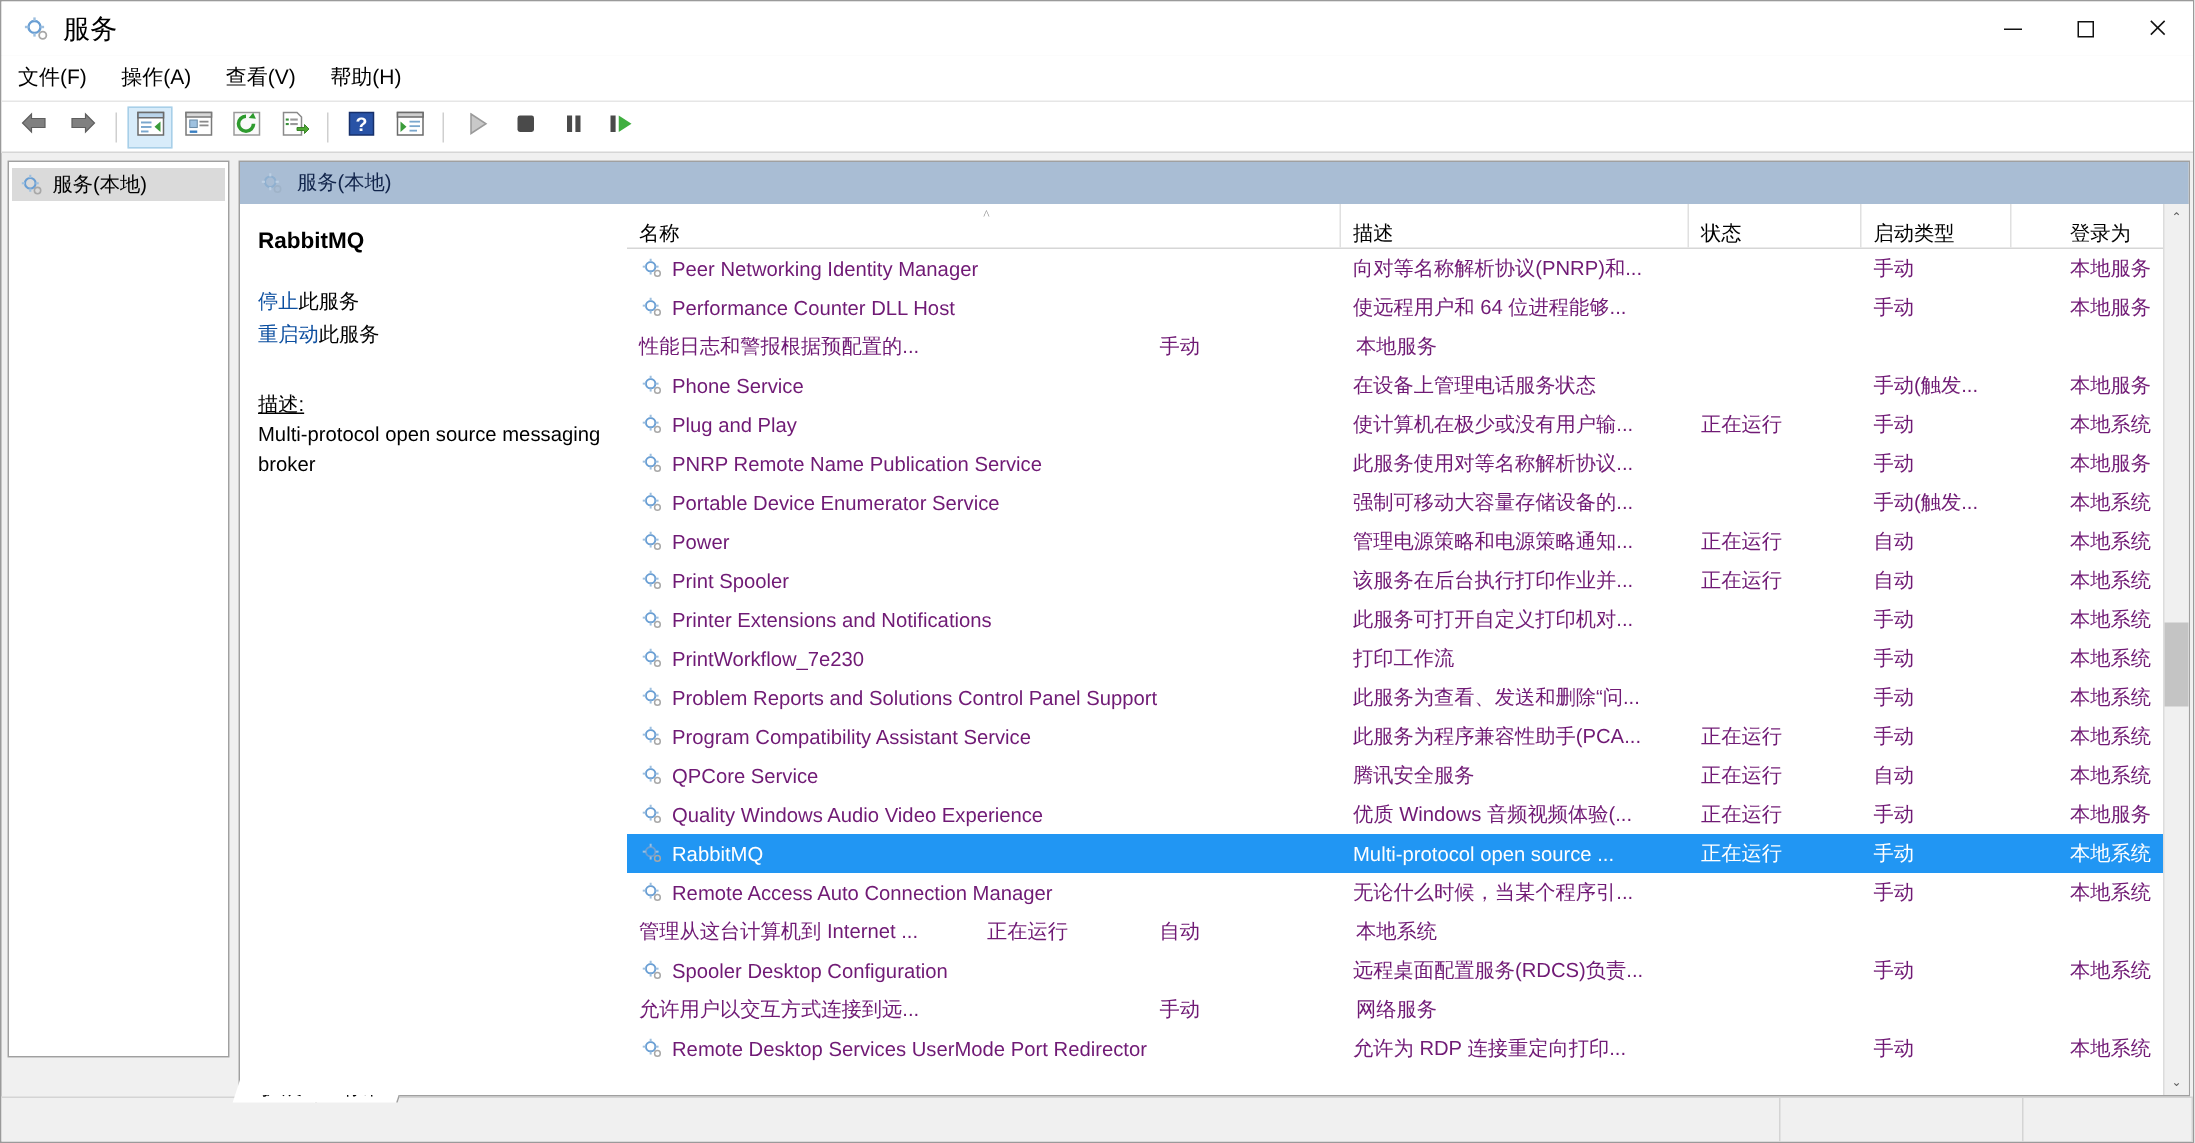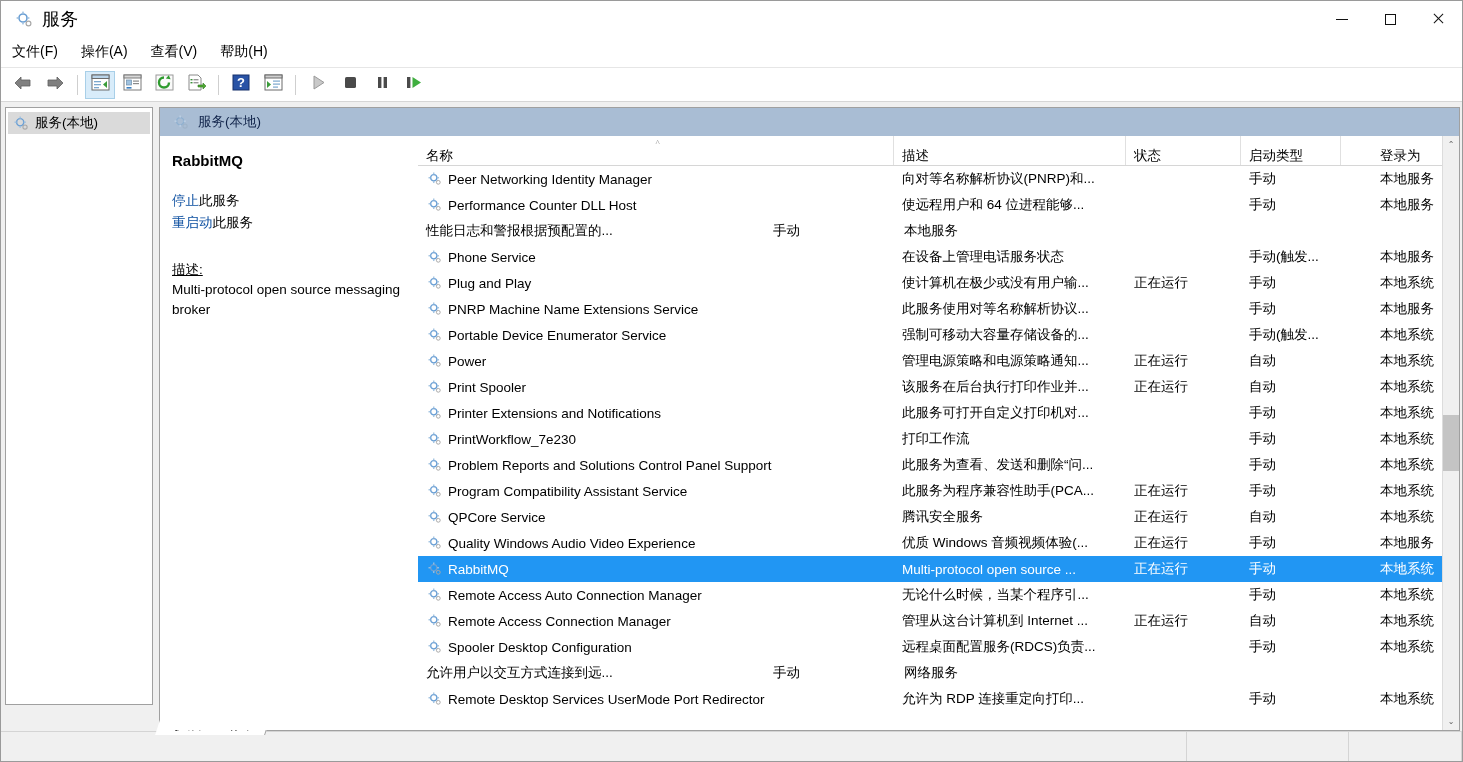--- a/index.html
+++ b/index.html
@@ -167,21 +167,21 @@
     position: relative;
     font-family: Liberation Serif, serif;
   }
   .sortmark {
     position: absolute; top: 3px; left: 50%;
     font-size: 9px; color: #888; line-height: 1;
   }
   .rows { flex: 1; overflow: hidden; position: relative; }
   .row {
     display: flex; height: 26px; min-height: 26px;
-    align-items: center; font-size: 13.5px; color: #000000;
+    align-items: center; font-size: 13.5px; color: #701a75;
   }
   .row.sel { background: #2196f3; color: #fff; }
   .cell { padding-left: 8px; overflow: hidden; white-space: nowrap; }
   .cell.name { display: flex; align-items: center; gap: 6px; padding-left: 10px; }
   .cell.name .svcico { flex: 0 0 auto; display: flex; }
 
   
   .c-name   { width: 476px; min-width: 476px; }
   .c-desc   { width: 232px; min-width: 232px; }
   .c-state  { width: 115px; min-width: 115px; }
@@ -564,21 +564,21 @@
                       <circle cx="7" cy="7" r="3.8" fill="none" stroke="#6a9fd4" stroke-width="1.6"></circle>
                       <g fill="#9dbfdf">
                         <rect x="6.2" y="0.6" width="1.6" height="2.4"></rect>
                         <rect x="6.2" y="11" width="1.6" height="2.4"></rect>
                         <rect x="0.6" y="6.2" width="2.4" height="1.6"></rect>
                         <rect x="11" y="6.2" width="2.4" height="1.6"></rect>
                       </g>
                       <circle cx="12.5" cy="12.5" r="2.3" fill="none" stroke="#a8a8a8" stroke-width="1.2"></circle>
                     </svg>
                   </span>
-                  <span>PNRP Machine Name Extensions Service</span>
+                  <span>PNRP Remote Name Publication Service</span>
                 </div>
                 <div class="cell c-desc">此服务使用对等名称解析协议...</div>
                 <div class="cell c-state"></div>
                 <div class="cell c-start">手动</div>
                 <div class="cell c-logon">本地服务</div>
               </div>
               <div class="row">
                 <div class="cell name c-name">
                   <span class="svcico">
                     <svg width="14" height="14" viewBox="0 0 17 17">
@@ -803,35 +803,20 @@
                     </svg>
                   </span>
                   <span>Remote Access Auto Connection Manager</span>
                 </div>
                 <div class="cell c-desc">无论什么时候，当某个程序引...</div>
                 <div class="cell c-state"></div>
                 <div class="cell c-start">手动</div>
                 <div class="cell c-logon">本地系统</div>
               </div>
               <div class="row">
-                <div class="cell name c-name">
-                  <span class="svcico">
-                    <svg width="14" height="14" viewBox="0 0 17 17">
-                      <circle cx="7" cy="7" r="3.8" fill="none" stroke="#6a9fd4" stroke-width="1.6"></circle>
-                      <g fill="#9dbfdf">
-                        <rect x="6.2" y="0.6" width="1.6" height="2.4"></rect>
-                        <rect x="6.2" y="11" width="1.6" height="2.4"></rect>
-                        <rect x="0.6" y="6.2" width="2.4" height="1.6"></rect>
-                        <rect x="11" y="6.2" width="2.4" height="1.6"></rect>
-                      </g>
-                      <circle cx="12.5" cy="12.5" r="2.3" fill="none" stroke="#a8a8a8" stroke-width="1.2"></circle>
-                    </svg>
-                  </span>
-                  <span>Remote Access Connection Manager</span>
-                </div>
                 <div class="cell c-desc">管理从这台计算机到 Internet ...</div>
                 <div class="cell c-state">正在运行</div>
                 <div class="cell c-start">自动</div>
                 <div class="cell c-logon">本地系统</div>
               </div>
               <div class="row">
                 <div class="cell name c-name">
                   <span class="svcico">
                     <svg width="14" height="14" viewBox="0 0 17 17">
                       <circle cx="7" cy="7" r="3.8" fill="none" stroke="#6a9fd4" stroke-width="1.6"></circle>

